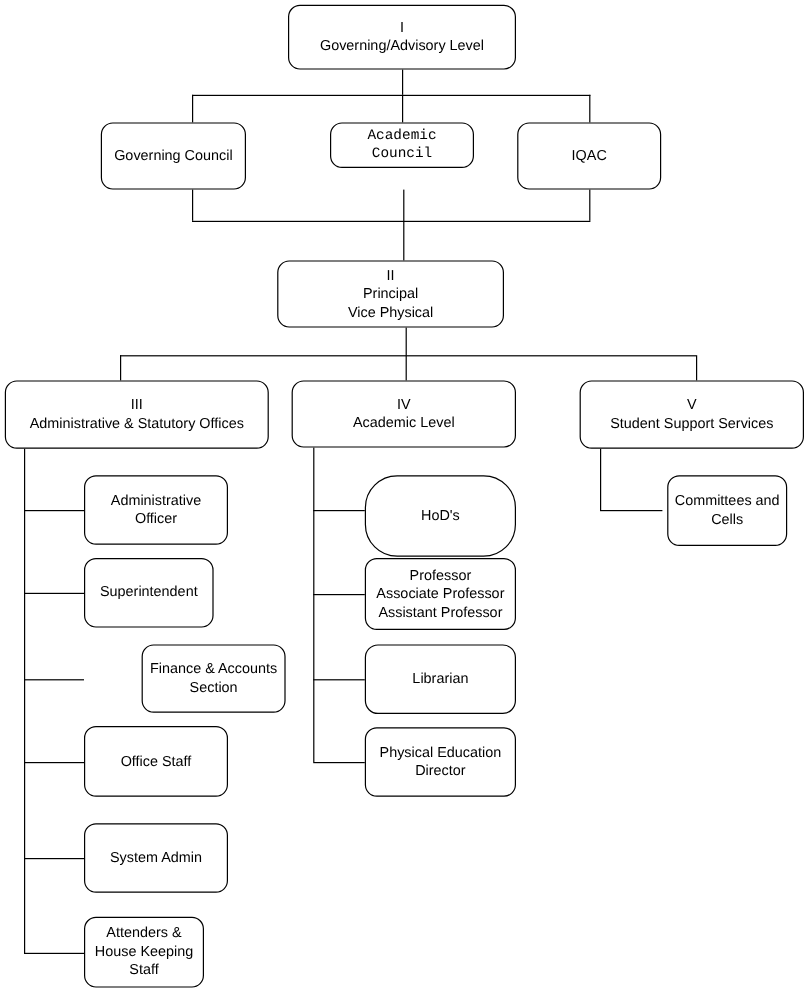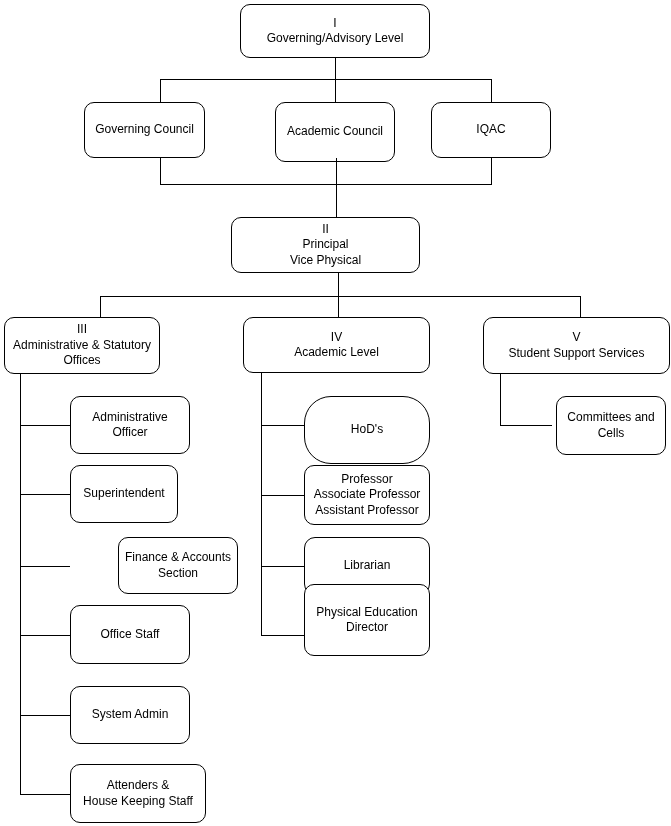--- a/index.html
+++ b/index.html
@@ -41,63 +41,63 @@
 </head>
 <body>
 
 <div class="canvas">
 
   <div class="node" style="left:240px; top:4px;  width:190px; height:54px;">I
 Governing/Advisory Level</div>
 
   <div class="node" style="left:84px; top:102px; width:121px; height:56px;">Governing Council</div>
 
-  <div class="node" style="left:275px; top:102px; width:120px; height:60px;">Academic Council</div>
+  <div class="node" style="left:275px; top:102px; width:120px; height:38px;font-family:Liberation Mono, monospace;">Academic Council</div>
 
   <div class="node" style="left:431px; top:102px; width:120px; height:56px;">IQAC</div>
 
   <div class="node" style="left:231px; top:217px; width:189px; height:56px;">II
 Principal
 Vice Physical</div>
 
-  <div class="node" style="left:4px;   top:317px; width:156px; height:57px;">III
+  <div class="node" style="left:4px;   top:317px; width:220px; height:57px;">III
 Administrative &amp; Statutory Offices</div>
 
   <div class="node" style="left:243px; top:317px; width:187px; height:56px;">IV
 Academic Level</div>
 
   <div class="node" style="left:483px; top:317px; width:187px; height:57px;">V
 Student Support Services</div>
 
   <div class="node" style="left:70px;  top:396px; width:120px; height:58px;">Administrative Officer</div>
 
   <div class="node" style="left:70px;  top:465px; width:108px; height:58px;">Superintendent</div>
 
   <div class="node" style="left:70px;  top:537px; width:120px; height:57px;margin-left:48px;">Finance &amp; Accounts
 Section</div>
 
   <div class="node" style="left:70px;  top:605px; width:120px; height:59px;">Office Staff</div>
 
   <div class="node" style="left:70px;  top:686px; width:120px; height:58px;">System Admin</div>
 
-  <div class="node" style="left:70px;  top:764px; width:136px; height:59px;">Attenders &amp;
+  <div class="node" style="left:70px;  top:764px; width:100px; height:59px;">Attenders &amp;
 House Keeping Staff</div>
 
   <div class="node" style="left:304px; top:396px; width:126px; height:68px;border-radius:27px;">HoD's</div>
 
   <div class="node" style="left:304px; top:465px; width:126px; height:60px;">Professor
 Associate Professor
 Assistant Professor</div>
 
   <div class="node" style="left:304px; top:537px; width:126px; height:58px;border-radius:11px;">Librarian</div>
 
-  <div class="node" style="left:304px; top:584px; width:126px; height:72px;">Physical Education
+  <div class="node" style="left:304px; top:606px; width:126px; height:58px;">Physical Education
 Director</div>
 
-  <div class="node" style="left:556px; top:396px; width:110px; height:59px;">Committees and Cells</div>
+  <div class="node" style="left:556px; top:396px; width:100px; height:59px;">Committees and Cells</div>
 
   <div class="line v" style="left:335px; top:58px;  height:21px;"></div>
   <div class="line h" style="left:160px; top:79px;  width:332px;"></div>
   <div class="line v" style="left:160px; top:79px;  height:23px;"></div>
   <div class="line v" style="left:335px; top:79px;  height:23px;"></div>
   <div class="line v" style="left:491px; top:79px;  height:23px;"></div>
 
   <div class="line v" style="left:160px; top:158px; height:26px;"></div>
   <div class="line v" style="left:491px; top:158px; height:26px;"></div>
   <div class="line h" style="left:160px; top:184px; width:332px;"></div>

